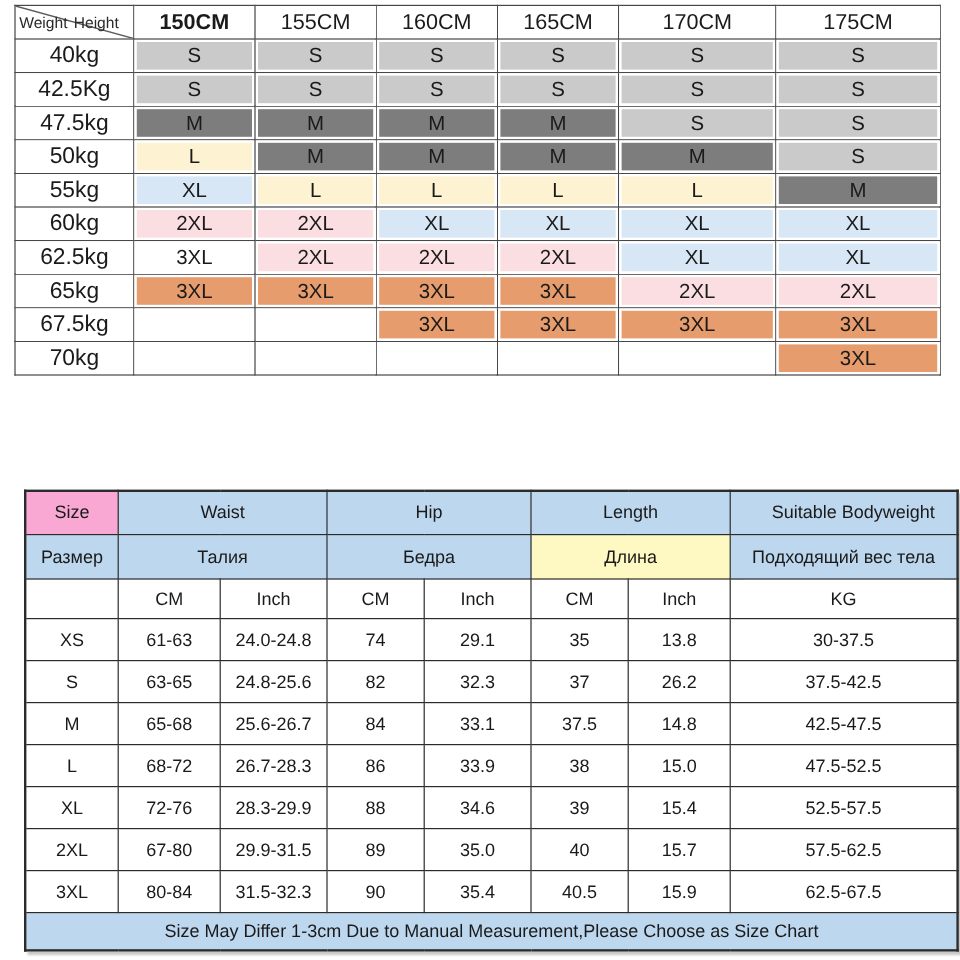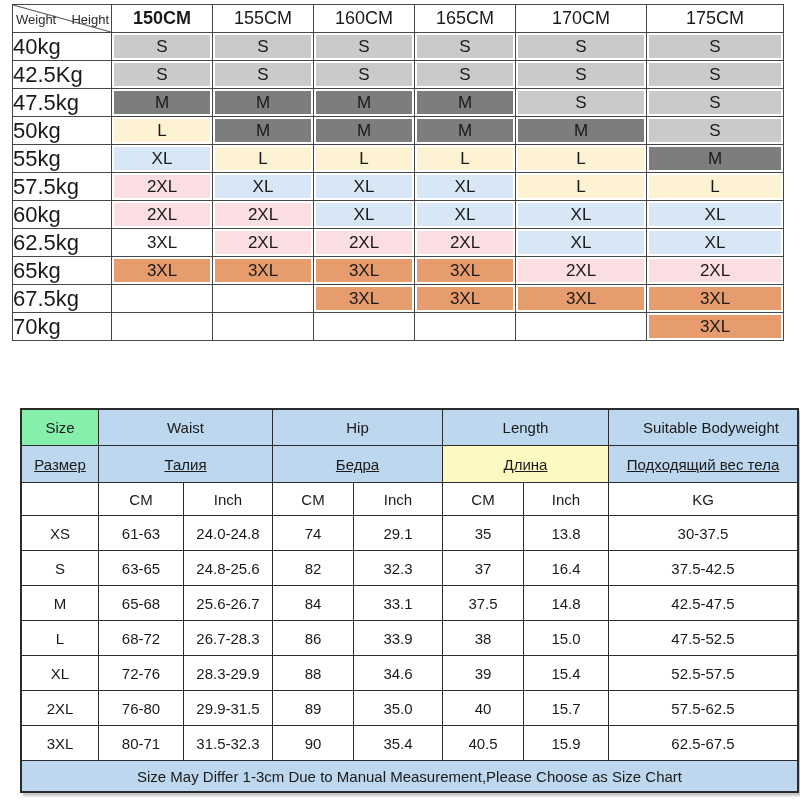--- a/index.html
+++ b/index.html
@@ -9,38 +9,38 @@
     color:#1a1a1a;position:relative;overflow:hidden;
   }
   
   table{border-collapse:collapse;table-layout:fixed;}
   #size-matrix-table{position:absolute;left:12px;top:4px;}
   #size-matrix-table th,#size-matrix-table td{
     border:1px solid #474747;padding:0;height:27px;background:#fff;
     font-weight:400;position:relative;
   }
   #size-matrix-table thead th{font-size:18px;}
-  .weight-label{font-size:22px;text-align:left;}
+  .weight-label{font-size:19px;text-align:center;}
   .corner-cell svg{position:absolute;inset:0;width:100%;height:100%;}
   .corner-lbl{position:absolute;top:50%;transform:translateY(-50%);font-size:13px;color:#2a2a2a;text-align:center;}
   .corner-lbl.w{left:3px;}
-  .corner-lbl.h{right:2px;}
+  .corner-lbl.h{right:12px;}
   .fill{
     position:absolute;inset:2px;display:flex;align-items:center;justify-content:center;
     font-size:17px;
   }
   
   #measurement-table{position:absolute;left:20px;top:408px;box-shadow:3px 3px 2px rgba(150,150,150,.55);}
   #measurement-table td,#measurement-table th{
     border:1px solid #2b2b2b;padding:0;text-align:center;background:#fff;
     font-weight:400;font-size:15px;
   }
   #measurement-table{border:2px solid #2b2b2b;}
   .hdr td{height:35px;}
-  .hdr-ru td{height:36px;text-decoration:underline;}
+  .hdr-ru td{height:36px;}
   .units td{height:32px;}
   .mrow td{height:34px;}
   .footer-row td{height:30px;font-size:16px;}
 </style>
 </head>
 <body>
 
 <table id="size-matrix-table">
   <thead>
       <tr>
@@ -159,41 +159,20 @@
           <div class="fill" style="background: rgb(253, 242, 210);">L</div>
         </td>
         <td>
           <div class="fill" style="background: rgb(253, 242, 210);">L</div>
         </td>
         <td>
           <div class="fill" style="background: rgb(125, 125, 125);">M</div>
         </td>
       </tr>
       <tr>
-        <th class="weight-label">57.5kg</th>
-        <td>
-          <div class="fill" style="background: rgb(251, 222, 226);">2XL</div>
-        </td>
-        <td>
-          <div class="fill" style="background: rgb(216, 231, 245);">XL</div>
-        </td>
-        <td>
-          <div class="fill" style="background: rgb(216, 231, 245);">XL</div>
-        </td>
-        <td>
-          <div class="fill" style="background: rgb(216, 231, 245);">XL</div>
-        </td>
-        <td>
-          <div class="fill" style="background: rgb(253, 242, 210);">L</div>
-        </td>
-        <td>
-          <div class="fill" style="background: rgb(253, 242, 210);">L</div>
-        </td>
-      </tr>
-      <tr>
         <th class="weight-label">60kg</th>
         <td>
           <div class="fill" style="background: rgb(251, 222, 226);">2XL</div>
         </td>
         <td>
           <div class="fill" style="background: rgb(251, 222, 226);">2XL</div>
         </td>
         <td>
           <div class="fill" style="background: rgb(216, 231, 245);">XL</div>
         </td>
@@ -290,21 +269,21 @@
         <td>
           <div class="fill" style="background: rgb(231, 156, 109);">3XL</div>
         </td>
       </tr>
     </tbody>
 </table>
 
 <table id="measurement-table">
   <tbody>
       <tr class="hdr">
-        <td colspan="1" style="background: #86efac;">Size</td>
+        <td colspan="1" style="background: #f9a8d4;">Size</td>
         <td colspan="2" style="background: rgb(189, 215, 238);">Waist</td>
         <td colspan="2" style="background: rgb(189, 215, 238);">Hip</td>
         <td colspan="2" style="background: rgb(189, 215, 238);">Length</td>
         <td colspan="1" style="background: rgb(189, 215, 238); padding-left: 16px;">Suitable Bodyweight</td>
       </tr>
       <tr class="hdr-ru">
         <td colspan="1" style="background: rgb(189, 215, 238);">Размер</td>
         <td colspan="2" style="background: rgb(189, 215, 238);">Талия</td>
         <td colspan="2" style="background: rgb(189, 215, 238);">Бедра</td>
         <td colspan="2" style="background: #fef9c3;">Длина</td>
@@ -330,21 +309,21 @@
         <td>13.8</td>
         <td>30-37.5</td>
       </tr>
       <tr class="mrow">
         <td>S</td>
         <td>63-65</td>
         <td>24.8-25.6</td>
         <td>82</td>
         <td>32.3</td>
         <td>37</td>
-        <td>16.4</td>
+        <td>26.2</td>
         <td>37.5-42.5</td>
       </tr>
       <tr class="mrow">
         <td>M</td>
         <td>65-68</td>
         <td>25.6-26.7</td>
         <td>84</td>
         <td>33.1</td>
         <td>37.5</td>
         <td>14.8</td>
@@ -365,31 +344,31 @@
         <td>72-76</td>
         <td>28.3-29.9</td>
         <td>88</td>
         <td>34.6</td>
         <td>39</td>
         <td>15.4</td>
         <td>52.5-57.5</td>
       </tr>
       <tr class="mrow">
         <td>2XL</td>
-        <td>76-80</td>
+        <td>67-80</td>
         <td>29.9-31.5</td>
         <td>89</td>
         <td>35.0</td>
         <td>40</td>
         <td>15.7</td>
         <td>57.5-62.5</td>
       </tr>
       <tr class="mrow">
         <td>3XL</td>
-        <td>80-71</td>
+        <td>80-84</td>
         <td>31.5-32.3</td>
         <td>90</td>
         <td>35.4</td>
         <td>40.5</td>
         <td>15.9</td>
         <td>62.5-67.5</td>
       </tr>
       <tr class="footer-row">
         <td colspan="8" style="background: rgb(189, 215, 238);">Size May Differ 1-3cm Due to Manual Measurement,Please Choose as Size Chart</td>
       </tr>

